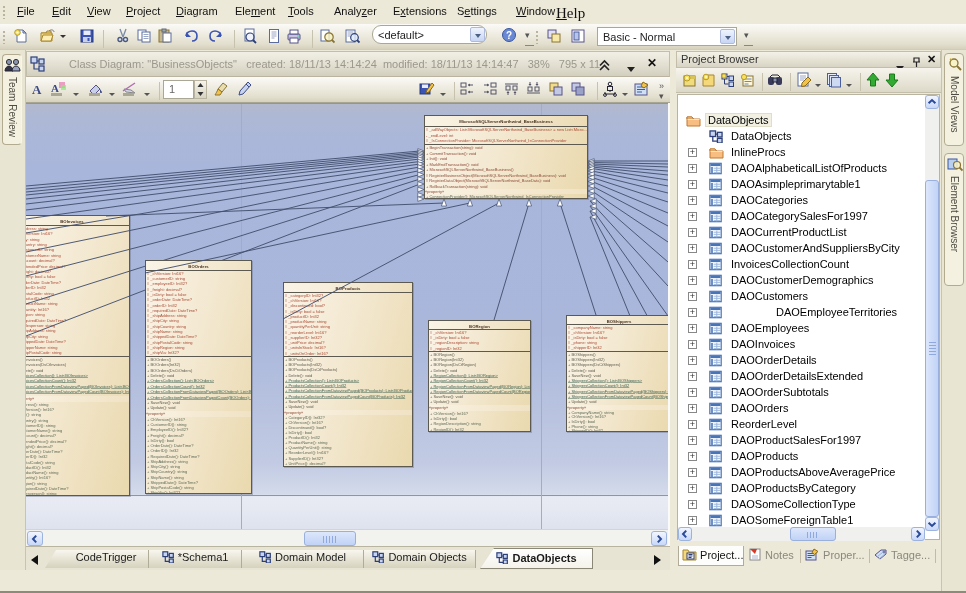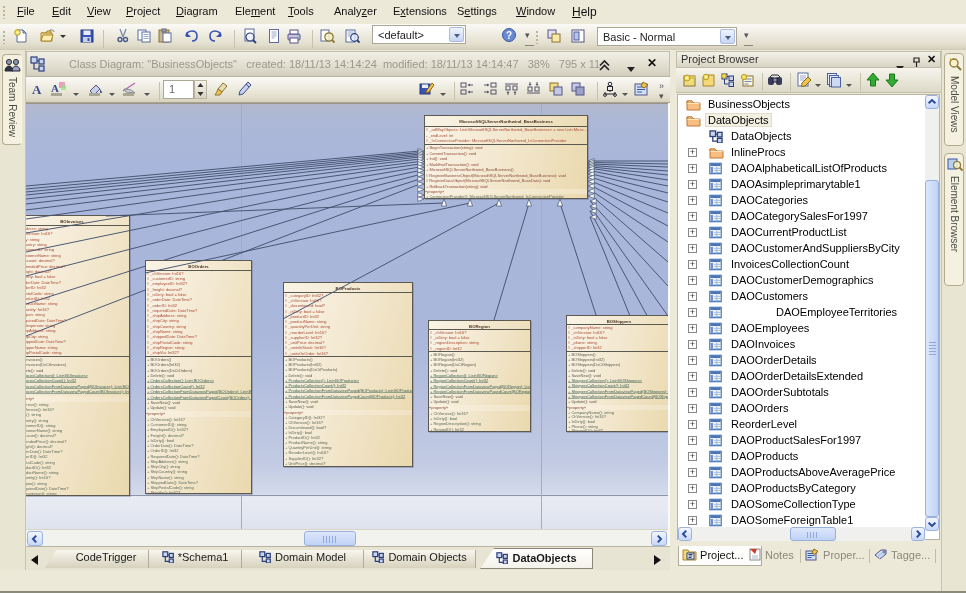--- a/index.html
+++ b/index.html
@@ -31,21 +31,21 @@
 <div class="abs" style="left:52px;top:5px;font-size:11px;color:#111;"><span class="u">E</span>dit</div>
 <div class="abs" style="left:87px;top:5px;font-size:11px;color:#111;"><span class="u">V</span>iew</div>
 <div class="abs" style="left:126px;top:5px;font-size:11px;color:#111;"><span class="u">P</span>roject</div>
 <div class="abs" style="left:176px;top:5px;font-size:11px;color:#111;"><span class="u">D</span>iagram</div>
 <div class="abs" style="left:235px;top:5px;font-size:11px;color:#111;">Ele<span class="u">m</span>ent</div>
 <div class="abs" style="left:288px;top:5px;font-size:11px;color:#111;"><span class="u">T</span>ools</div>
 <div class="abs" style="left:334px;top:5px;font-size:11px;color:#111;">Analy<span class="u">z</span>er</div>
 <div class="abs" style="left:393px;top:5px;font-size:11px;color:#111;">E<span class="u">x</span>tensions</div>
 <div class="abs" style="left:457px;top:5px;font-size:11px;color:#111;">S<span class="u">e</span>ttings</div>
 <div class="abs" style="left:516px;top:5px;font-size:11px;color:#111;"><span class="u">W</span>indow</div>
-<div class="abs" style="left:572px;top:5px;font-size:12px;color:#111;"><span class="u">H</span>elp</div>
+<div class="abs" style="left:556px;top:5px;font-size:15px;color:#111;font-family:Liberation Serif, serif;"><span class="u">H</span>elp</div>
 </div>
 <div class="abs" style="left:0;top:24px;width:966px;height:26px;background:linear-gradient(#fbfaf6,#e3dfce 80%,#d5d1bd);border-bottom:1px solid #d0ccb8;">
 <div class="abs" style="left:3px;top:6px;width:3px;height:14px;background:radial-gradient(circle 1px at 1px 2px,#b8b49e 1px,transparent 1px) 0 0/3px 4px repeat-y;"></div>
 <div class="abs" style="left:13px;top:4px;width:17px;height:17px;"><svg width="16" height="16" viewBox="0 0 16 16">
         <path d="M4 2h6l3 3v9H4z" fill="#fff" stroke="#5a6c9e"></path>
         <path d="M10 2l3 3h-3z" fill="#c8d4ee" stroke="#5a6c9e"></path>
         <circle cx="4.5" cy="4.5" r="2.8" fill="#f7e15a" stroke="#b89b2a"></circle>
         <circle cx="4.5" cy="4.5" r="1.1" fill="#fffbe0"></circle>
       </svg></div>
 <div class="abs" style="left:40px;top:4px;width:17px;height:17px;"><svg width="16" height="16" viewBox="0 0 16 16">
@@ -108,21 +108,21 @@
         <rect x="2" y="2" width="8" height="11" fill="#fff" stroke="#5a6c9e"></rect>
         <circle cx="10" cy="9" r="4.2" fill="#f6f2c0" fill-opacity=".8" stroke="#8a7435" stroke-width="1.2"></circle>
         <path d="M13 12l2.5 2.5" stroke="#8a7435" stroke-width="1.8"></path>
       </svg></div>
 <div class="abs" style="left:344px;top:4px;width:17px;height:17px;"><svg width="16" height="16" viewBox="0 0 16 16">
         <rect x="2" y="2" width="9" height="12" fill="#fff" stroke="#5a6c9e"></rect>
         <path d="M3.5 4h6M3.5 6h6M3.5 8h4" stroke="#9aa6c6"></path>
         <circle cx="10.5" cy="9.5" r="3.8" fill="#dde8fa" fill-opacity=".8" stroke="#2c3f7a" stroke-width="1.2"></circle>
         <path d="M13 12l2.5 2.5" stroke="#2c3f7a" stroke-width="1.8"></path>
       </svg></div>
-<div class="combo" style="left:372px;top:1px;width:94px;position:absolute;"><span style="padding-left:5px;line-height:18px;">&lt;default&gt;</span><span class="dd"></span></div>
+<div class="combo" style="left:372px;top:1px;width:115px;position:absolute;border-radius:9px;"><span style="padding-left:5px;line-height:18px;">&lt;default&gt;</span><span class="dd"></span></div>
 <div class="abs" style="left:501px;top:3px;width:18px;height:18px;"><svg width="16" height="16" viewBox="0 0 16 16">
         <circle cx="8" cy="8" r="6.5" fill="#6a89d4" stroke="#3a56a0"></circle>
         <text x="8" y="11.5" font-size="10" font-weight="bold" fill="#fff" text-anchor="middle" font-family="Liberation Sans">?</text>
       </svg></div>
 <div class="abs" style="left:525px;top:6px;color:#555;font-size:9px;">▾<br>―</div>
 <div class="abs" style="left:536px;top:6px;width:3px;height:14px;background:radial-gradient(circle 1px at 1px 2px,#b8b49e 1px,transparent 1px) 0 0/3px 4px repeat-y;"></div>
 <div class="abs" style="left:546px;top:4px;width:17px;height:17px;"><svg width="16" height="16" viewBox="0 0 16 16">
         <rect x="2" y="2" width="8" height="8" fill="#e3e0f0" stroke="#57538a"></rect>
         <rect x="6" y="6" width="8" height="8" fill="#f7e9a8" stroke="#8a7435"></rect>
       </svg></div>
@@ -791,28 +791,20 @@
         </svg></div>
 <div class="abs" style="left:181px;top:3px;"><div class="sep"></div></div>
 <div class="abs" style="left:189px;top:4px;"><svg width="16" height="16" viewBox="0 0 16 16">
           <path d="M8 1l6 7h-3.5v6h-5V8H2z" fill="#33aa33" stroke="#1a7a1a"></path>
         </svg></div>
 <div class="abs" style="left:208px;top:4px;"><svg width="16" height="16" viewBox="0 0 16 16">
           <path d="M8 15L2 8h3.5V2h5v6H14z" fill="#33aa33" stroke="#1a7a1a"></path>
         </svg></div>
 </div>
 <div class="abs" style="left:1px;top:44px;width:263px;height:446px;background:#fff;border:1px solid #b8b4a0;">
-<div class="treerow" style="top:2px;width:100%;">
-        <span class="abs" style="left:8px;top:1px;"><svg width="15" height="13" viewBox="0 0 15 13">
-            <path d="M1 3h5l1.5 2H14v7H1z" fill="#f8bd80" stroke="#c07830"></path>
-            <path d="M1 3h5l1.5 2H1z" fill="#fbd8a2" stroke="#c07830"></path>
-            <path d="M1.5 5.5h12" stroke="#fce3b8"></path>
-          </svg></span>
-        <span class="abs" style="left:28px;top:1px;padding:0 2px;">BusinessObjects</span>
-      </div>
 <div class="treerow" style="top:18px;width:100%;">
         <span class="abs" style="left:8px;top:1px;"><svg width="15" height="13" viewBox="0 0 15 13">
             <path d="M1 3h5l1.5 2H14v7H1z" fill="#f8bd80" stroke="#c07830"></path>
             <path d="M1 3h5l1.5 2H1z" fill="#fbd8a2" stroke="#c07830"></path>
             <path d="M1.5 5.5h12" stroke="#fce3b8"></path>
           </svg></span>
         <span class="abs" style="left:28px;top:1px;padding:0 2px;background:#f1f0e2;outline:1px solid #e0ddc8;">DataObjects</span>
       </div>
 <div class="treerow" style="top:34px;width:100%;">
         <span class="abs" style="left:31px;top:1px;"><svg width="15" height="13" viewBox="0 0 16 14">
@@ -1087,21 +1079,21 @@
           <svg width="10" height="10" viewBox="0 0 10 10">
             <path d="M3.8 1.6L7 5 3.8 8.4" stroke="#2a4a9a" stroke-width="2" fill="none"></path>
           </svg>
         </div>
 <div class="abs" style="left:112px;top:0px;width:46px;height:14px;background:linear-gradient(#dde7fb,#c0d2f6);border:1px solid #99b0dd;border-radius:3px;">
           <div style="margin:4px auto 0;width:12px;height:6px;background:repeating-linear-gradient(90deg,#8fa8dd 0 1px,transparent 1px 3px);"></div>
         </div>
 </div>
 </div>
 <div class="abs" style="left:0px;top:496px;width:265px;height:23px;">
-<div class="abs" style="left:2px;top:0;width:84px;height:20px;background:#fdfdfb;border:1px solid #b0ac98;border-top:0;font-size:11px;color:#111;white-space:nowrap;padding:2px 0 0 3px;"><svg width="15" height="13" viewBox="0 0 15 13">
+<div class="abs" style="left:2px;top:0;width:66px;height:20px;background:#fdfdfb;border:1px solid #b0ac98;border-top:0;font-size:11px;color:#111;white-space:nowrap;padding:2px 0 0 3px;"><svg width="15" height="13" viewBox="0 0 15 13">
           <path d="M1 2h5l1 2h7v8H1z" fill="#f5d87a" stroke="#a8862a"></path>
           <rect x="5" y="5" width="7" height="6" fill="#fff" stroke="#2c3f7a"></rect>
           <path d="M6.5 6.5h4M6.5 8h4M6.5 9.5h3" stroke="#2c3f7a"></path>
         </svg> <span style="vertical-align:2px;">Project...</span></div>
 <div class="abs" style="left:69px;top:0;width:55px;height:20px;background:transparent;font-size:11px;color:#8a887c;white-space:nowrap;padding:2px 0 0 3px;"><svg width="14" height="13" viewBox="0 0 14 13">
           <rect x="2" y="1" width="10" height="11" fill="#fff" stroke="#888"></rect>
           <path d="M2 1h7l-2 5z" fill="#d83a2a"></path>
           <path d="M4 8h6M4 10h6" stroke="#b0b6c6"></path>
         </svg> <span style="vertical-align:2px;">Notes</span></div>
 <div class="abs" style="left:124px;top:3px;width:1px;height:14px;background:#c0bca8;"></div>

